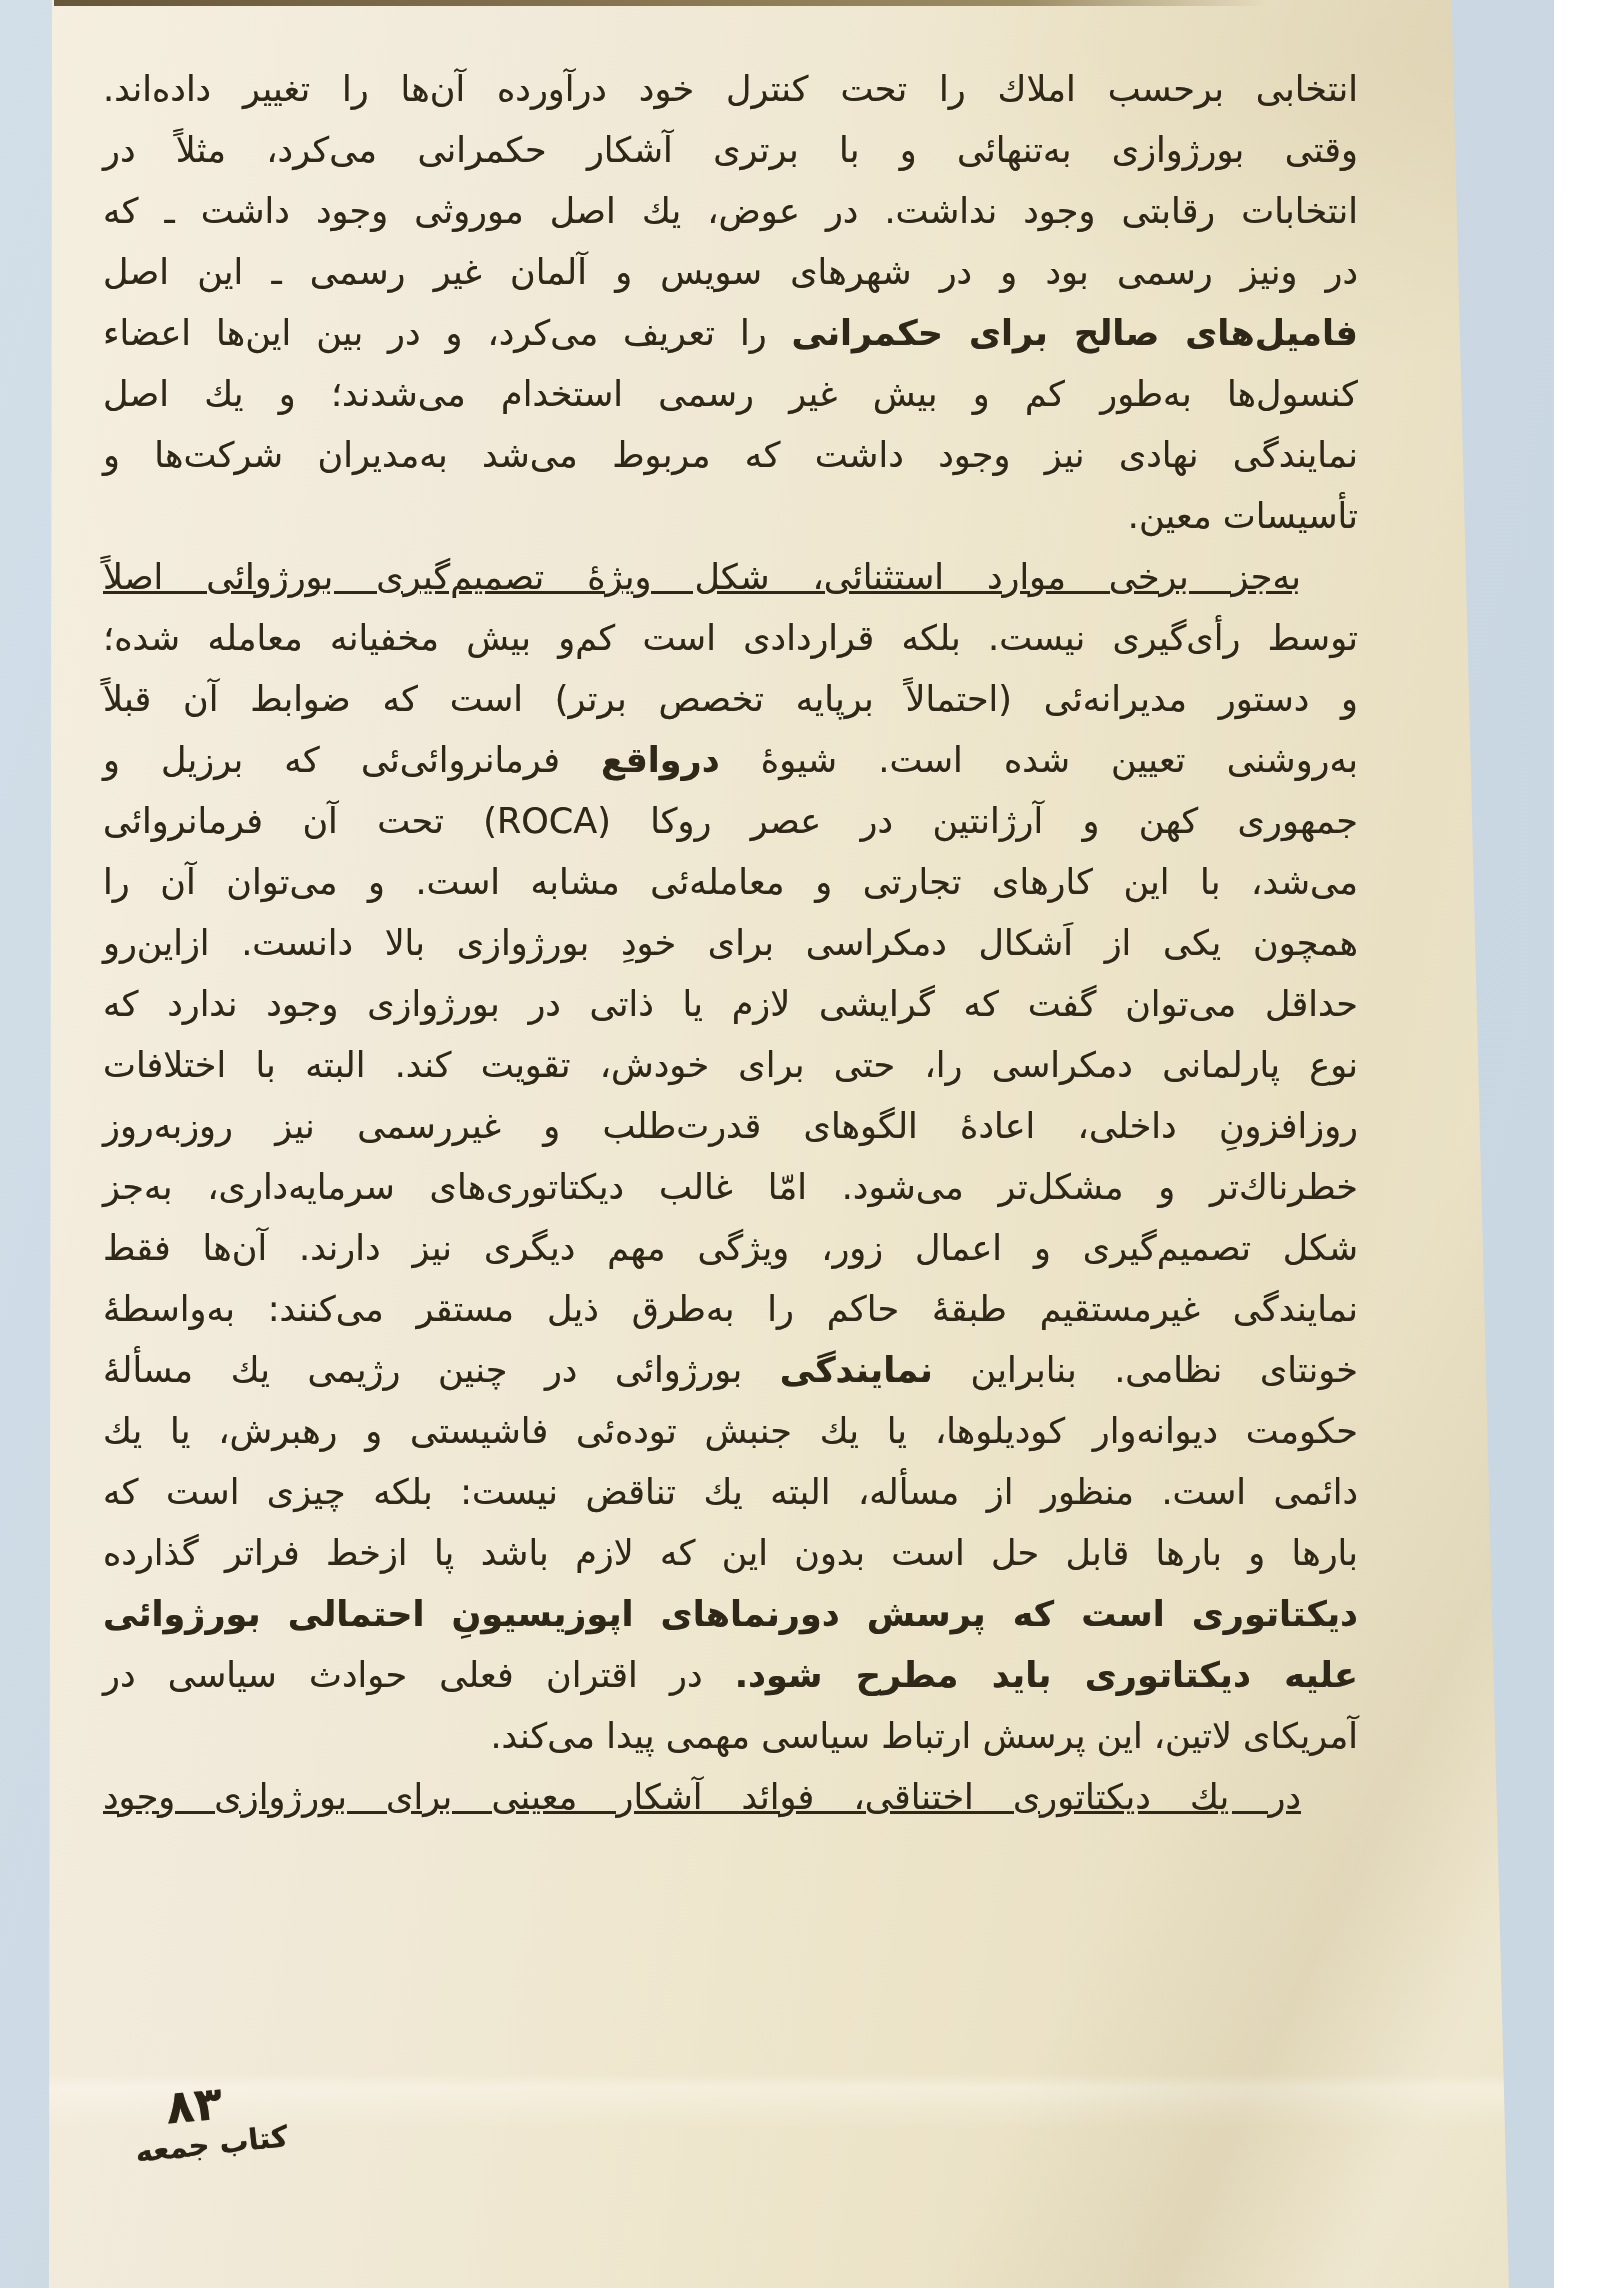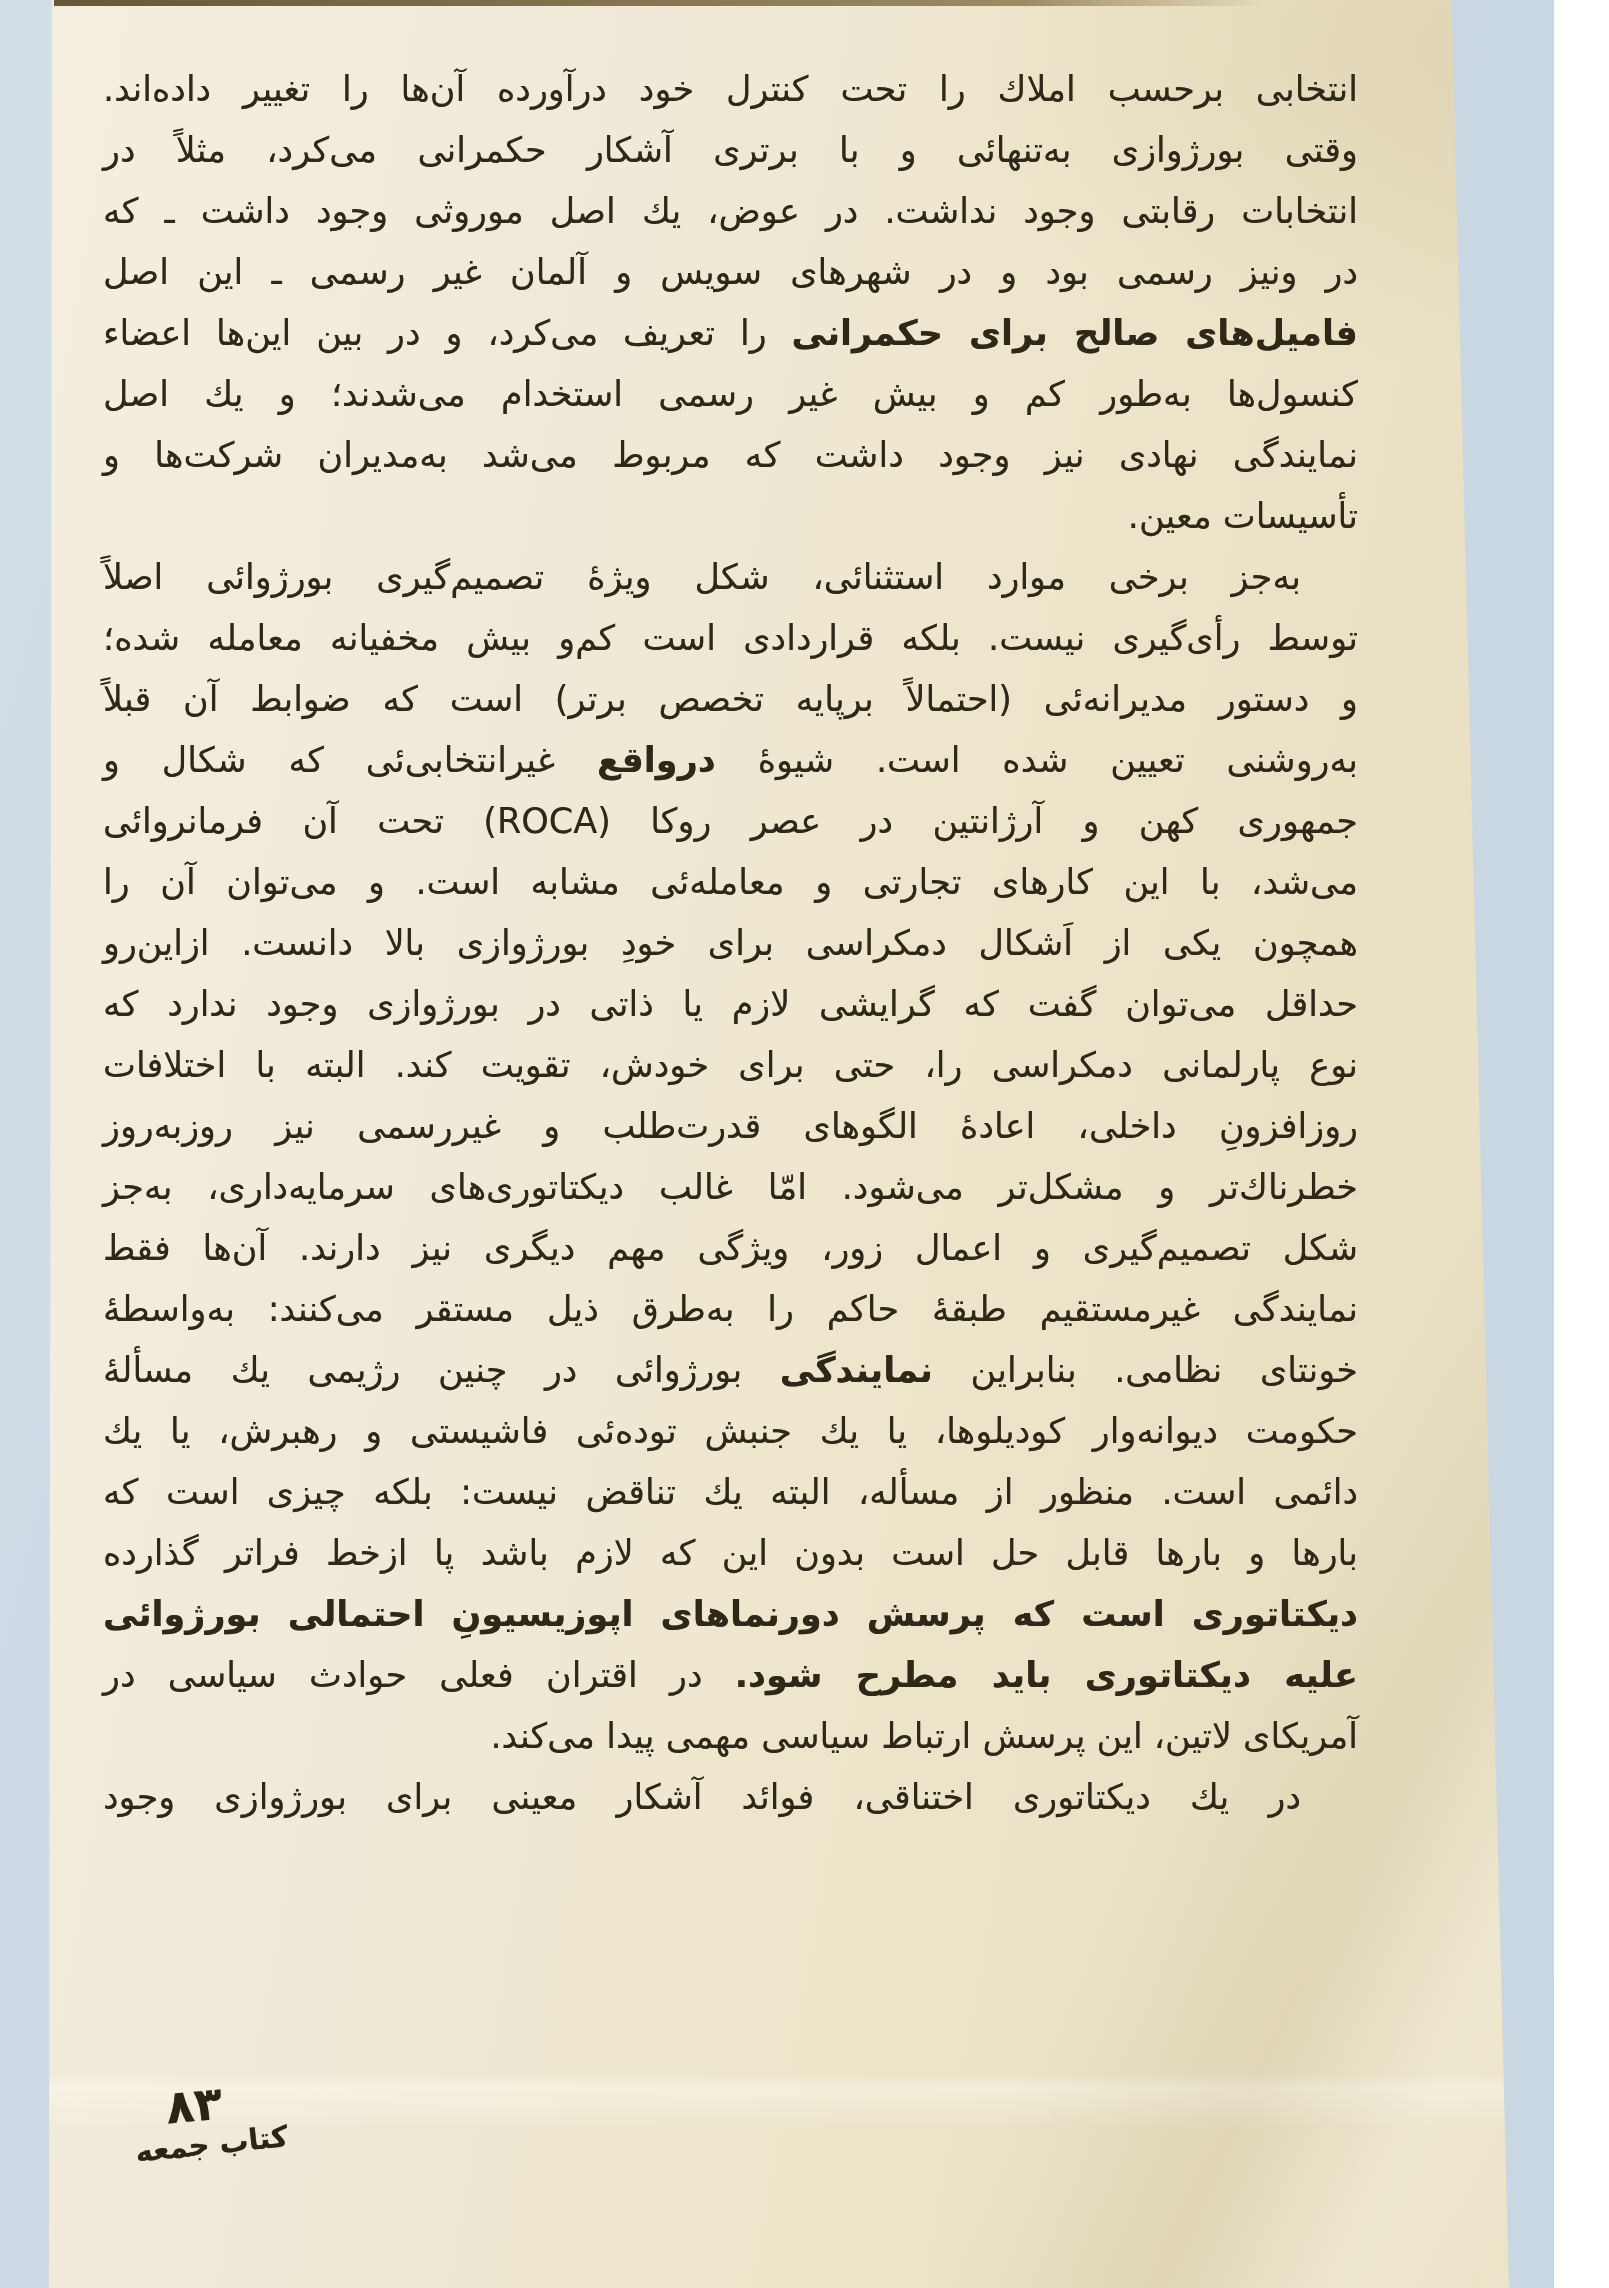--- a/index.html
+++ b/index.html
@@ -39,21 +39,21 @@
     width: 1255px;
     direction: rtl;
     color: #2f2818;
     font-size: 35px;
     line-height: 61px;
     text-shadow: 0 0 0.6px rgba(47, 40, 24, 0.55);
   }
 
   .line { text-align: justify; text-align-last: justify; white-space: normal; }
   .line.end { text-align: center; text-align-last: right; }
-  .line.indent { padding-right: 57px; }
+  .line.indent { padding-right: 57px; text-decoration: underline; }
   .b { font-weight: bold; }
 
   .page-number {
     position: absolute;
     left: 166px; top: 2078px;
     direction: rtl;
     color: #2b2416;
     font-size: 46px;
     font-weight: bold;
     transform: rotate(-5deg);
@@ -82,21 +82,21 @@
         <div class="line"><span>وقتی بورژوازی به‌تنهائی و با برتری آشكار حكمرانی می‌كرد، مثلاً در</span></div>
         <div class="line"><span>انتخابات رقابتی وجود نداشت. در عوض، یك اصل موروثی وجود داشت ـ كه</span></div>
         <div class="line"><span>در ونیز رسمی بود و در شهرهای سویس و آلمان غیر رسمی ـ این اصل</span></div>
         <div class="line"><span class="b">فامیل‌های صالح برای حكمرانی</span><span> را تعریف می‌كرد، و در بین این‌ها اعضاء</span></div>
         <div class="line"><span>كنسول‌ها به‌طور كم و بیش غیر رسمی استخدام می‌شدند؛ و یك اصل</span></div>
         <div class="line"><span>نمایندگی نهادی نیز وجود داشت كه مربوط می‌شد به‌مدیران شركت‌ها و</span></div>
         <div class="line end"><span>تأسیسات معین.</span></div>
         <div class="line indent"><span>به‌جز برخی موارد استثنائی، شكل ویژهٔ تصمیم‌گیری بورژوائی اصلاً</span></div>
         <div class="line"><span>توسط رأی‌گیری نیست. بلكه قراردادی است كم‌و بیش مخفیانه معامله شده؛</span></div>
         <div class="line"><span>و دستور مدیرانه‌ئی (احتمالاً برپایه تخصص برتر) است كه ضوابط آن قبلاً</span></div>
-        <div class="line"><span>به‌روشنی تعیین شده است. شیوهٔ </span><span class="b">درواقع</span><span> غیرانتخابی‌ئی كه شكال و</span></div>
+        <div class="line"><span>به‌روشنی تعیین شده است. شیوهٔ </span><span class="b">درواقع</span><span> فرمانروائی‌ئی كه برزیل و</span></div>
         <div class="line"><span>جمهوری كهن و آرژانتین در عصر روكا (ROCA) تحت آن فرمانروائی</span></div>
         <div class="line"><span>می‌شد، با این كارهای تجارتی و معامله‌ئی مشابه است. و می‌توان آن را</span></div>
         <div class="line"><span>همچون یكی از اَشكال دمكراسی برای خودِ بورژوازی بالا دانست. ازاین‌رو</span></div>
         <div class="line"><span>حداقل می‌توان گفت كه گرایشی لازم یا ذاتی در بورژوازی وجود ندارد كه</span></div>
         <div class="line"><span>نوع پارلمانی دمكراسی را، حتی برای خودش، تقویت كند. البته با اختلافات</span></div>
         <div class="line"><span>روزافزونِ داخلی، اعادهٔ الگوهای قدرت‌طلب و غیررسمی نیز روزبه‌روز</span></div>
         <div class="line"><span>خطرناك‌تر و مشكل‌تر می‌شود. امّا غالب دیكتاتوری‌های سرمایه‌داری، به‌جز</span></div>
         <div class="line"><span>شكل تصمیم‌گیری و اعمال زور، ویژگی مهم دیگری نیز دارند. آن‌ها فقط</span></div>
         <div class="line"><span>نمایندگی غیرمستقیم طبقهٔ حاكم را به‌طرق ذیل مستقر می‌كنند: به‌واسطهٔ</span></div>
         <div class="line"><span>خونتای نظامی. بنابراین </span><span class="b">نمایندگی</span><span> بورژوائی در چنین رژیمی یك مسألهٔ</span></div>

